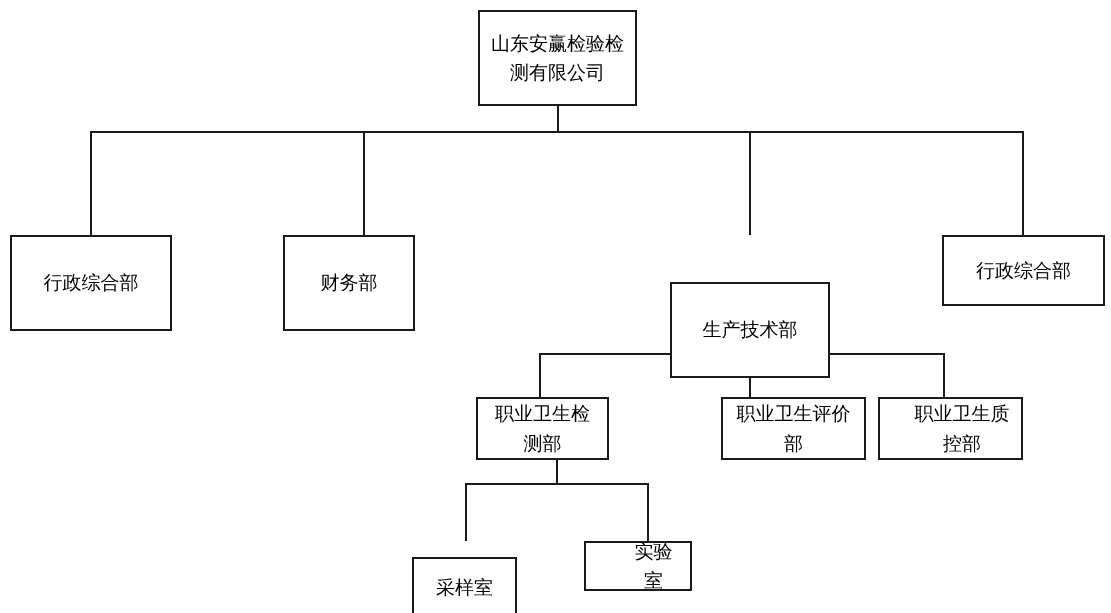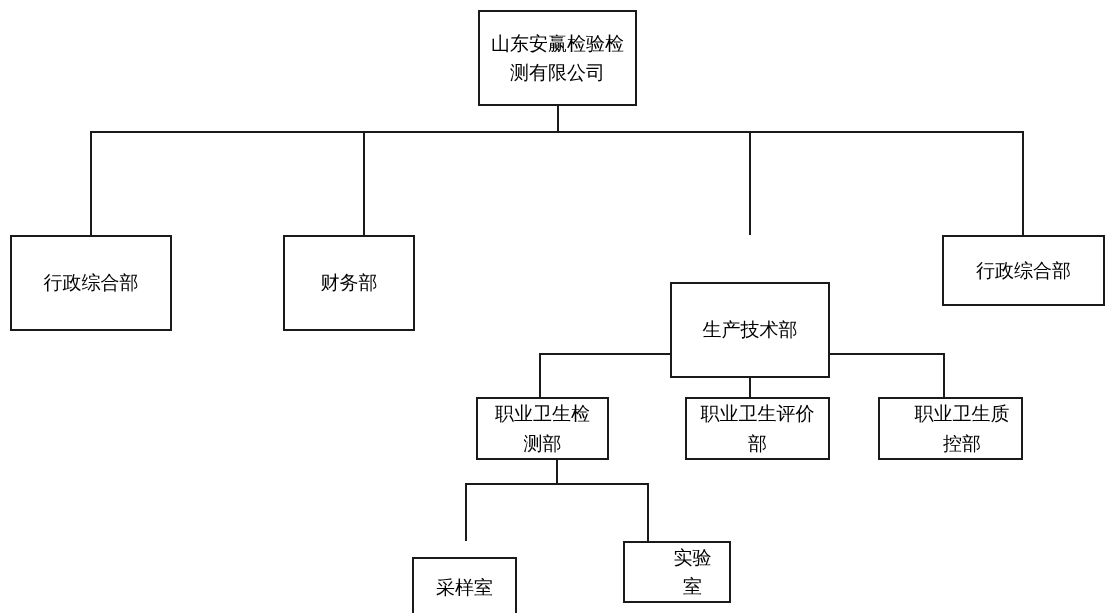--- a/index.html
+++ b/index.html
@@ -40,24 +40,24 @@
     display: block;
     word-break: break-all;
   }
   
   .n-root       { left: 478px; top: 10px;  width: 159px; height: 96px; }
   .n-marketing  { left: 10px;  top: 235px; width: 162px; height: 96px; }
   .n-finance    { left: 283px; top: 235px; width: 132px; height: 96px; }
   .n-production { left: 670px; top: 235px; width: 160px; height: 96px; margin-top: 47px; }
   .n-admin      { left: 942px; top: 235px; width: 163px; height: 71px; }
   .n-testing    { left: 476px; top: 397px; width: 133px; height: 63px; }
-  .n-evaluation { left: 685px; top: 397px; width: 145px; height: 63px; }
+  .n-evaluation { left: 721px; top: 397px; width: 145px; height: 63px; }
   .n-qc         { left: 878px; top: 397px; width: 145px; height: 63px; padding-left: 32px; }
   .n-sampling   { left: 412px; top: 529px; width: 105px; height: 62px; margin-top: 28px; }
-  .n-lab        { left: 623px; top: 541px; width: 108px; height: 62px; padding-left: 40px; }
+  .n-lab        { left: 584px; top: 541px; width: 108px; height: 50px; padding-left: 40px; }
 </style>
 </head>
 <body>
 
 <div class="canvas">
 
   <svg class="connectors" viewBox="0 0 1111 613" xmlns="http://www.w3.org/2000/svg">
     <path d="M557.5 106 V133
              M91 132 H1023
              M91 131 V235  M364 131 V235  M750 131 V235  M1023 131 V235

